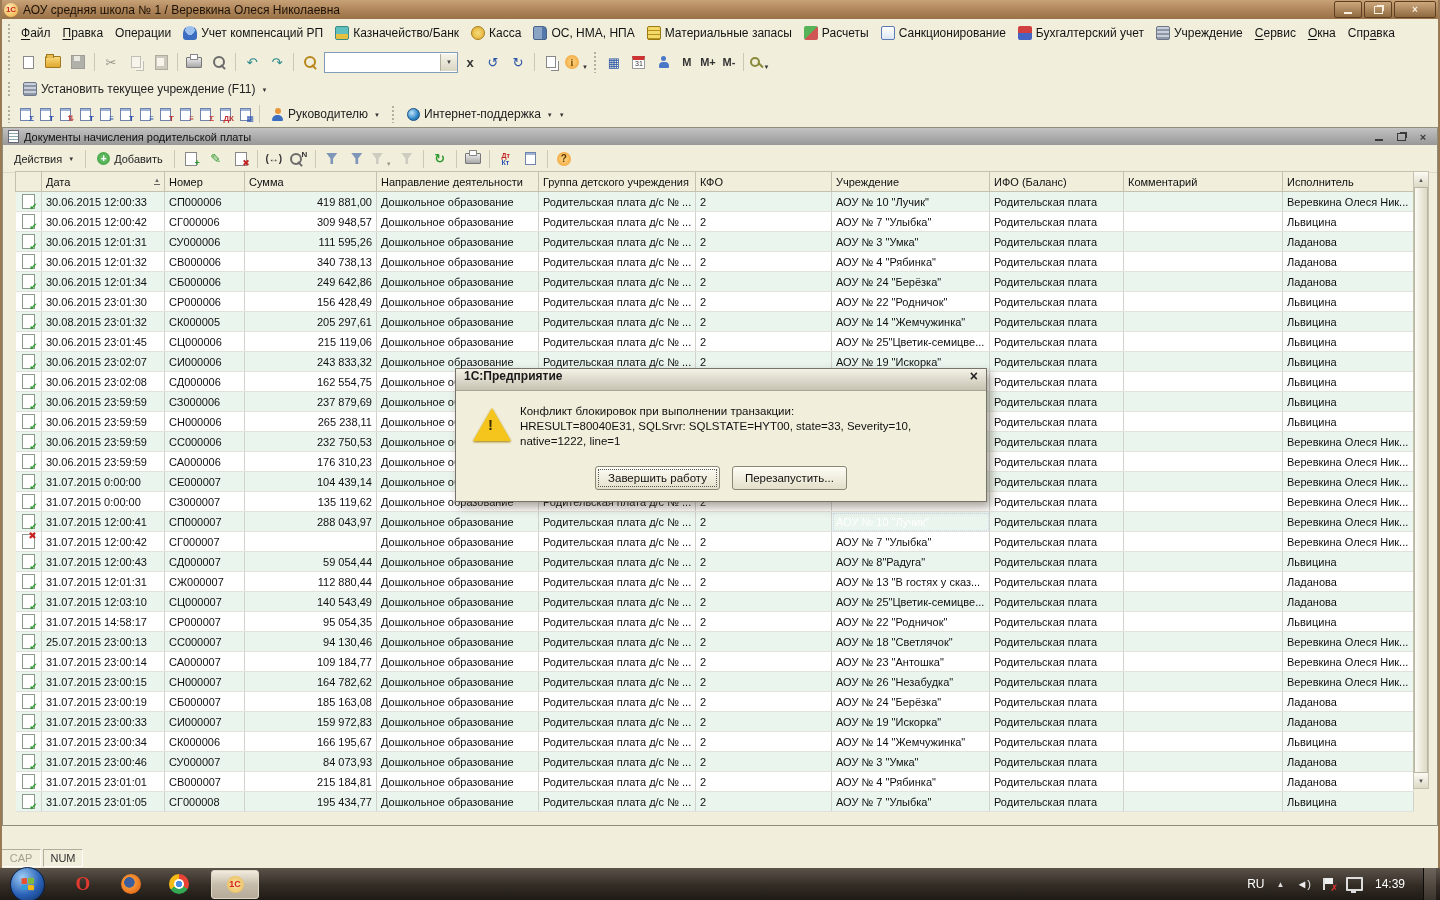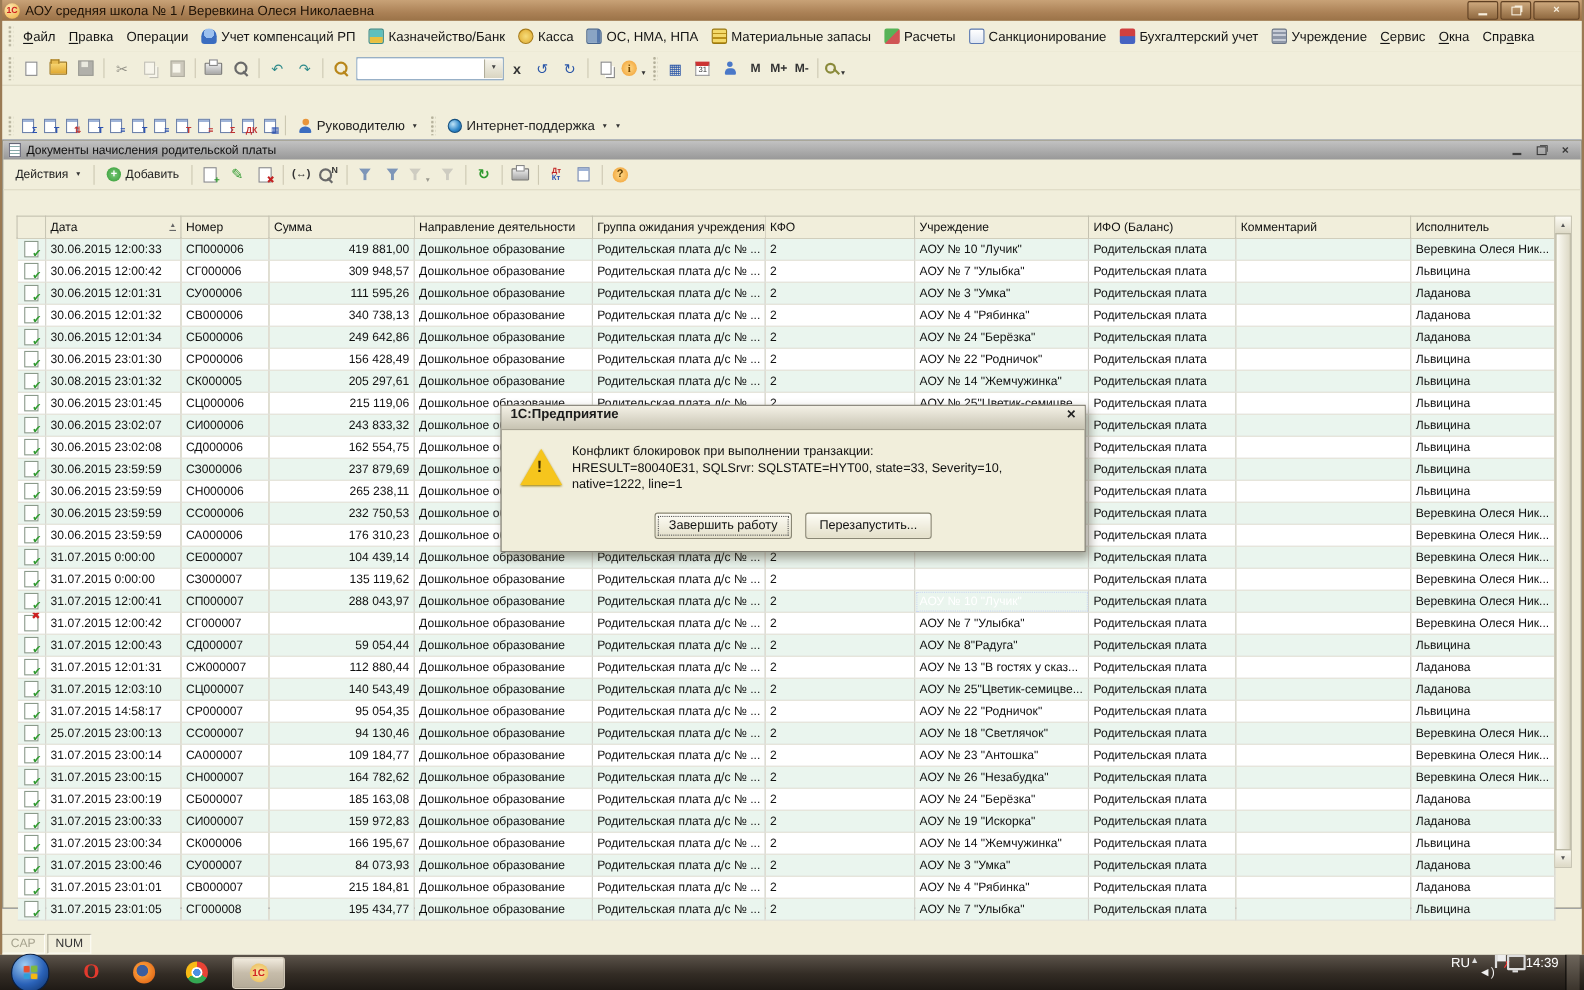--- a/index.html
+++ b/index.html
@@ -88,39 +88,39 @@
   .t3pg{width:11px;height:13px;background:#fff;border:1px solid #6f83ab;box-sizing:border-box;
     background-image:linear-gradient(#9fb4d8 0 2px,transparent 2px)}
   .t3mark{position:absolute;right:1px;bottom:1px;font-size:8px;font-weight:bold;line-height:1}
   .t2label{display:flex;align-items:center;gap:5px}
   .globe{width:13px;height:13px;border-radius:50%;background:radial-gradient(circle at 35% 35%,#bfe3f7,#2e86c8 60%,#1a5a94);border:1px solid #16507f;box-sizing:border-box}
   .person2{width:13px;height:13px;position:relative}
   .person2::before{content:"";position:absolute;left:4px;top:0;width:6px;height:6px;border-radius:50%;background:#e8953a}
   .person2::after{content:"";position:absolute;left:1px;bottom:0;width:11px;height:6px;border-radius:5px 5px 1px 1px;background:#3b6dc0}
 
   
-  .mdi{position:absolute;top:127px;left:2px;right:2px;height:699px;background:#1d4ed8}
+  .mdi{position:absolute;top:127px;left:2px;right:2px;height:699px;background:#86efac}
   .docwin{position:absolute;inset:0;border:1px solid #908d7d;background:#f1eedb;box-sizing:border-box}
   .dw-title{height:17px;background:linear-gradient(#c2c2c2,#989898);display:flex;align-items:center;gap:5px;
     padding:0 5px;font-size:11px;color:#101010}
   .dw-ico{width:11px;height:13px;background:#fff;border:1px solid #667;box-sizing:border-box;
     background-image:repeating-linear-gradient(transparent 0 2px,#8aa 2px 3px)}
   .dw-btns{margin-left:auto;display:flex;gap:8px;align-items:center;padding-right:2px}
   .dwb{color:#3a3a3a;font-size:11px;font-weight:bold;display:flex;align-items:center;justify-content:center;width:14px;height:12px}
   .dwb .bar{width:8px;height:2px;background:#3a3a3a;margin-top:6px}
   .dwb .rr{width:7px;height:6px;border:1px solid #3a3a3a;box-shadow:2px -2px 0 -1px #3a3a3a}
   .dw-toolbar{height:27px;display:flex;align-items:center;gap:1px;padding:0 4px;border-bottom:1px solid #ddd9c4;font-size:11px;color:#222}
   .act-btn{display:flex;align-items:center;gap:4px;padding:2px 6px;border:1px solid transparent}
   .plus-circle{width:13px;height:13px;border-radius:50%;background:radial-gradient(#7cc97c,#2f9a2f);color:#fff;
     font-size:10px;font-weight:bold;display:flex;align-items:center;justify-content:center;line-height:1}
   .doc-mini{width:10px;height:12px;background:#fff;border:1px solid #888;position:relative}
   .doc-mini .dm{position:absolute;right:-4px;bottom:-3px;font-size:9px;font-weight:bold;line-height:1}
 
   
-  .table-zone{position:absolute;left:12px;top:68px;width:1414px;bottom:36px}
+  .table-zone{position:absolute;left:12px;top:43px;width:1414px;bottom:36px}
   table{border-collapse:collapse;table-layout:fixed;width:1398px;font-size:11px;color:#101010}
   th{height:19px;background:#f1eedb;border:1px solid #c4c1b0;font-weight:normal;text-align:left;
     padding:0 4px;white-space:nowrap;overflow:hidden;position:relative}
   td{height:19px;border-right:1px solid #d2d2cc;border-bottom:1px solid #e2e2dc;background:#fff;
     padding:0 4px;white-space:nowrap;overflow:hidden}
   tr.alt td{background:#eaf5ee}
   td.num{text-align:right}
   td.sel{background:#3a5da8;color:#fff;outline:1px dotted #cdd8f2;outline-offset:-2px}
   td.st{padding:0;text-align:center}
   .row-ico{display:inline-block;width:11px;height:13px;background:#fff;border:1px solid #8a9a8a;position:relative;vertical-align:middle}
@@ -171,21 +171,21 @@
   .orb-flag i:nth-child(3){background:#2e9fd8}.orb-flag i:nth-child(4){background:#f5b810}
   .tb-ico{width:26px;height:26px;margin:0 11px;display:flex;align-items:center;justify-content:center;flex:none}
   .opera-o{color:#e23a2e;font-weight:bold;font-size:19px;font-family:"Liberation Serif",serif}
   .ff{width:20px;height:20px;border-radius:50%;background:radial-gradient(circle at 42% 42%,#3c5e9e 0 30%,#f69333 34%,#d9560c)}
   .chrome{width:20px;height:20px;border-radius:50%;background:conic-gradient(#e84335 0 33%,#34a853 33% 66%,#f8bb15 66%);position:relative}
   .chrome::after{content:"";position:absolute;left:5px;top:5px;width:10px;height:10px;border-radius:50%;background:radial-gradient(#4a90e2 0 45%,#fff 50%)}
   .onec-btn{width:46px;height:27px;margin:0 8px;border-radius:3px;border:1px solid #ded5c4;
     background:linear-gradient(#f2ecdf,#c6bcaa 50%,#b5ab98);display:flex;align-items:center;justify-content:center;flex:none}
   .onec-logo{font-size:9px;font-weight:bold;color:#d22222;background:radial-gradient(#fae4a8,#e9b84e);
     border-radius:50%;width:17px;height:17px;display:flex;align-items:center;justify-content:center}
-  .tray{margin-left:auto;display:flex;font-size:12px;padding-right:4px}
+  .tray{margin-left:auto;display:flex;align-items:center;gap:12px;font-size:12px;padding-right:4px}
   .tray .tiny{font-size:8px;color:#ddd}
   .spk{display:flex;align-items:center;color:#eee;font-size:11px}
   .flagx{width:11px;height:12px;position:relative}
   .flagx::before{content:"";position:absolute;left:0;top:0;width:2px;height:12px;background:#ddd}
   .flagx::after{content:"";position:absolute;left:2px;top:0;width:8px;height:6px;background:#eee}
   .flagx .x{position:absolute;right:-4px;bottom:-3px;color:#e33;font-size:9px;font-weight:bold}
   .moni{width:13px;height:10px;border:2px solid #ddd;border-radius:1px;position:relative}
   .moni::after{content:"";position:absolute;left:3px;bottom:-4px;width:5px;height:2px;background:#ddd}
   .clock{font-size:12px;color:#fff;margin-right:6px}
   .show-desk{width:12px;height:32px;border-left:1px solid #0e0c09;background:linear-gradient(#6d655b,#3b342c);flex:none}
@@ -370,20 +370,28 @@
     <span class="tbtn small">
         <span class="mtext">М-</span>
       </span>
     <span class="sep"></span>
     <span class="tbtn">
         <span class="sh-key"></span>
         <span class="caret">▼</span>
       </span>
   </div>
 
+  <div class="toolbar t2">
+    <span class="grip"></span>
+    <span class="act-btn">
+      <span class="mi-icon building-icon"></span>
+      <span class="t2label">Установить текущее учреждение (F11)</span>
+      <span class="caret">▼</span>
+    </span>
+  </div>
 
   <div class="toolbar t3">
     <span class="grip"></span>
     <span id="report-buttons" style="display:flex;align-items:center;gap:1px">
         <span class="t3btn">
           <span class="t3pg"></span>
           <span class="t3mark" style="color: rgb(42, 80, 176);">Σ</span>
         </span>
         <span class="t3btn">
           <span class="t3pg"></span>
@@ -548,21 +556,21 @@
               <col style="width:159px">
               <col style="width:131px">
           </colgroup>
           <thead>
             <tr>
               <th></th>
               <th><span>Дата</span><span class="sort-ico">▲</span></th>
               <th>Номер</th>
               <th>Сумма</th>
               <th>Направление деятельности</th>
-              <th>Группа ожидания учреждения</th>
+              <th>Группа детского учреждения</th>
               <th>КФО</th>
               <th>Учреждение</th>
               <th>ИФО (Баланс)</th>
               <th>Комментарий</th>
               <th>Исполнитель</th>
             </tr>
           </thead>
           <tbody id="table-body">
   <tr class="alt">
     <td class="st"><span class="row-ico"><span class="mark">✔</span></span></td>

